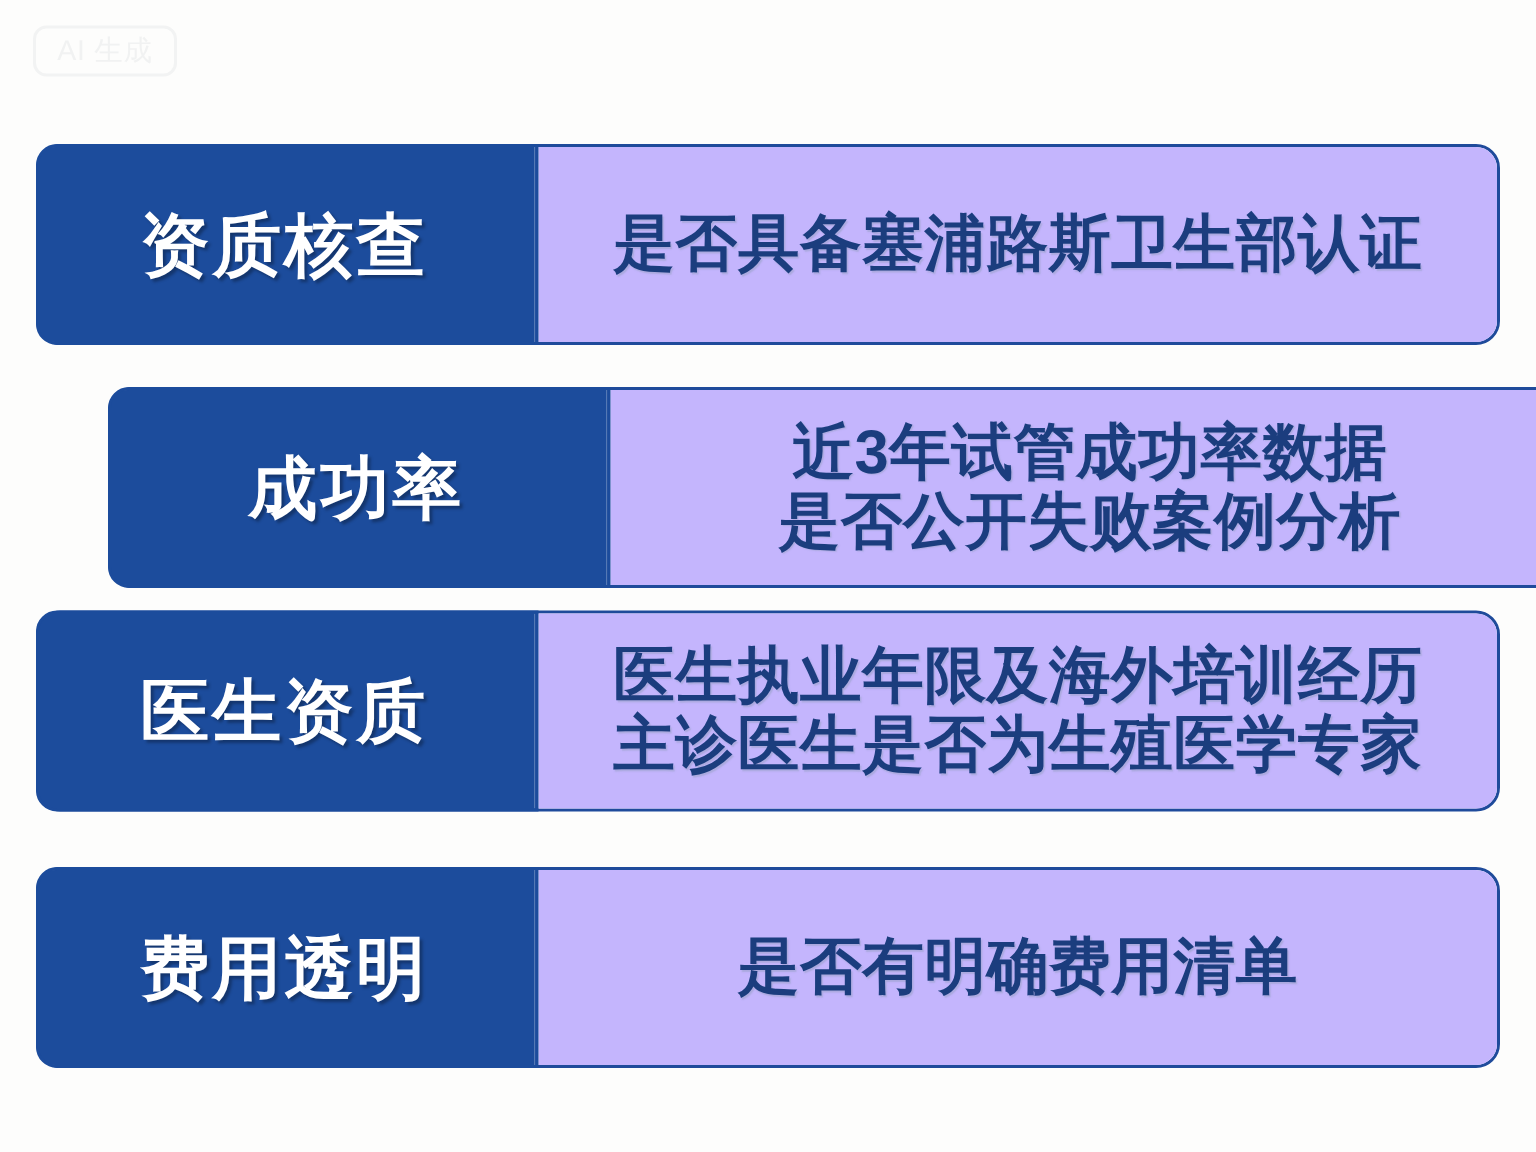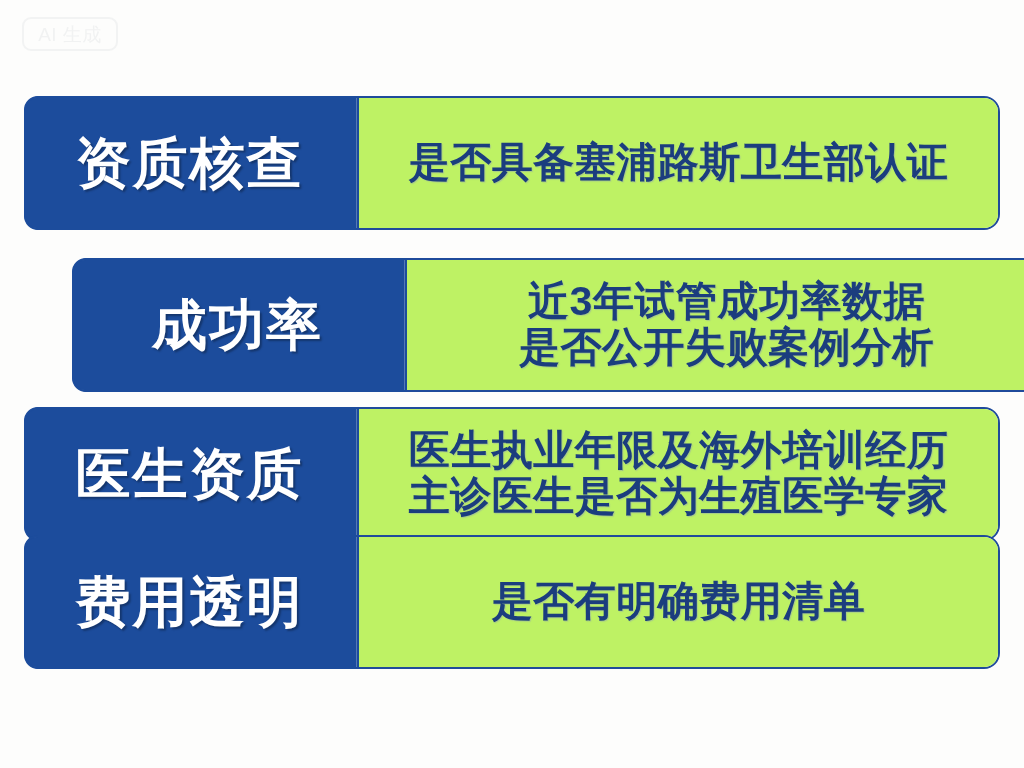--- a/index.html
+++ b/index.html
@@ -57,51 +57,51 @@
     display: flex;
     align-items: stretch;
     border: 2px solid #1f4b9b;
     border-radius: 16px;
     background: #ffffff;
   }
 
   .row-r1 { top: 96px; }
   .row-r2 { top: 258px; margin-left: 48px; }
   .row-r3 { top: 407px; }
-  .row-r4 { top: 535px; }
+  .row-r4 { top: 578px; }
 
   
   .row-label {
     flex: 0 0 331px;
     background: #1c4c9c;
     border-radius: 14px 0 0 14px;
     display: flex;
     align-items: center;
     justify-content: center;
     box-shadow: inset -1px 0 0 rgba(255,255,255,0.25);
     margin: -2px 0 -2px -2px;
     border: 2px solid #1c4c9c;
     box-sizing: content-box;
     position: relative;
   }
   .row-label-text {
     color: #ffffff;
-    font-size: 55px;
+    font-size: 46px;
     font-weight: 700;
     letter-spacing: 2px;
     line-height: 1;
     white-space: nowrap;
     text-shadow: 2px 2px 2px rgba(0,0,0,0.30);
     padding-right: 4px;
   }
 
   
   .row-content {
     flex: 1 1 auto;
-    background: #bef264;
+    background: #c4b5fd;
     border-radius: 0 14px 14px 0;
     display: flex;
     flex-direction: column;
     align-items: center;
     justify-content: center;
     padding: 0 14px;
     box-sizing: border-box;
   }
   .row-content-line {
     color: #1b3d7e;

